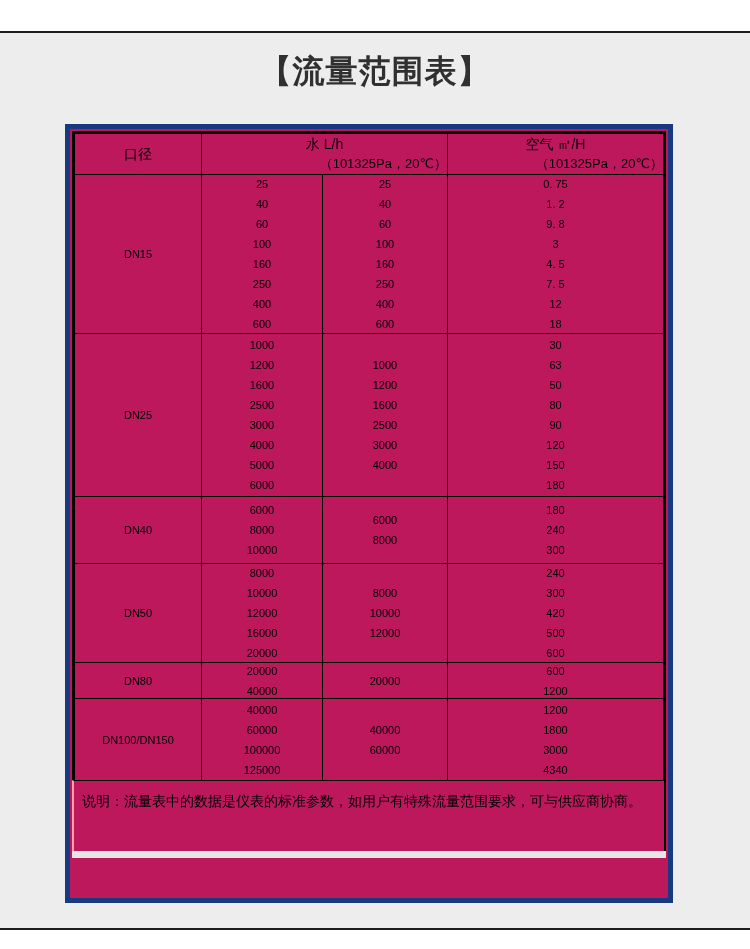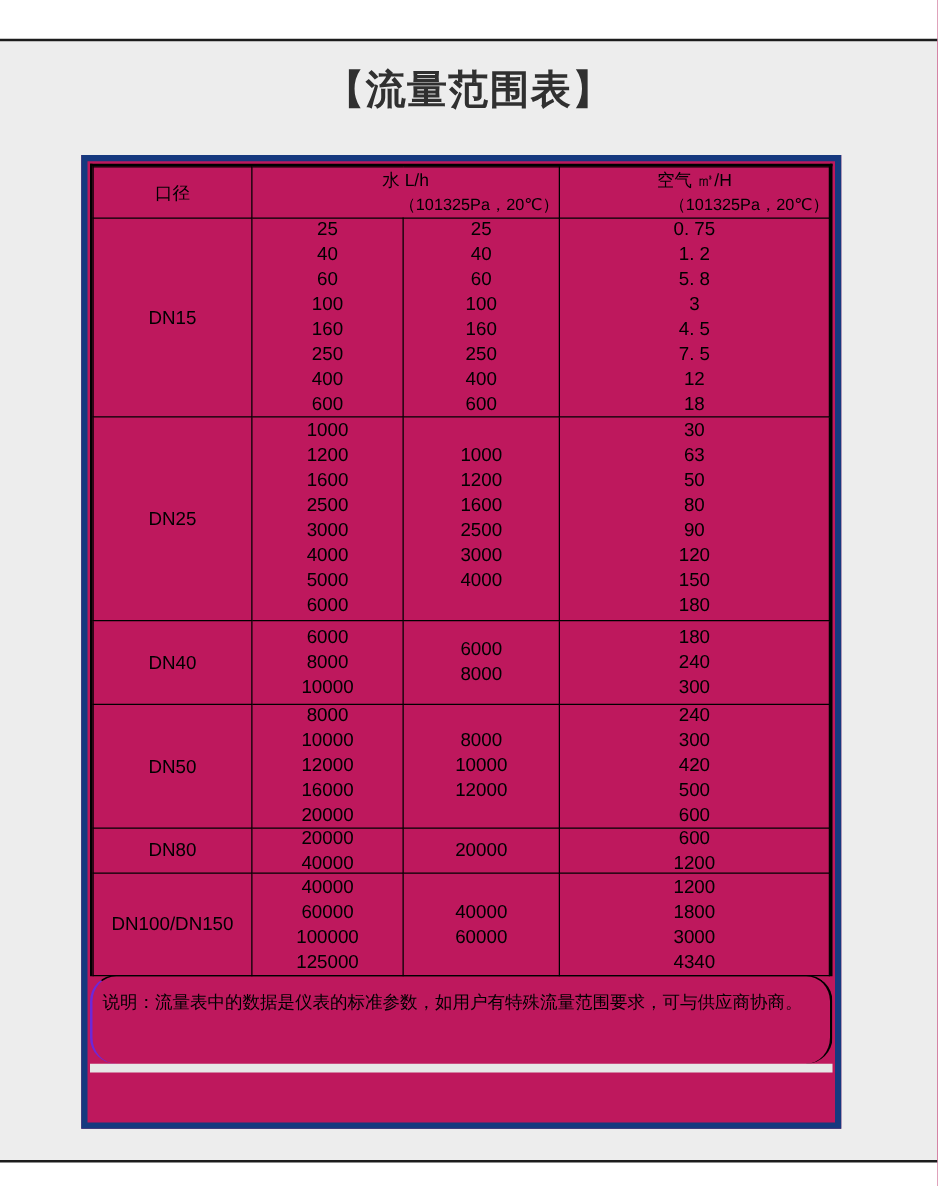--- a/index.html
+++ b/index.html
@@ -37,21 +37,21 @@
     padding:2px 2px 0 2px;
   }
   .black-box{
     border:2px solid #000;border-bottom:none;
   }
   table.flow{
     width:100%;border-collapse:collapse;table-layout:fixed;
   }
   table.flow td{
     border:1px solid #000;text-align:center;vertical-align:middle;
-    padding:0;font-size:15px;color:var(--text-dark);
+    padding:0;font-size:11px;color:var(--text-dark);
   }
   table.flow tr.hr1 td{height:41px;font-size:14px;line-height:19px;}
   table.flow tr.hr2 td{height:23px;font-size:14px;}
   .cond{font-size:13px;text-align:right;}
   td.dn{font-size:13px;}
   .stack{
     display:flex;flex-direction:column;justify-content:center;
     width:100%;
   }
   .stack div{line-height:20px;flex:0 0 auto;}
@@ -61,24 +61,23 @@
   .h98{height:98px;}
   .h35{height:35px;}
   .h81{height:81px;}
   .note{
     border-top:none;
     padding:9px 10px 0 8px;
     font-size:14px;line-height:23px;text-align:left;
     height:71px;
   }
   .note-borders{
-    border-left:2px solid #6d28d9;border-right:2px solid #000;
+    border-left:2px solid #fca5a5;border-right:2px solid #000;
     border-top:1px solid #000;
     margin-top:-1px;
-    border-radius:21px;
   }
   .gray-strip{
     height:7px;background:var(--strip-gray);width:100%;
   }
 </style>
 </head>
 <body>
 
 <div class="top-strip"></div>
 
@@ -129,21 +128,21 @@
                 <div>160</div>
                 <div>250</div>
                 <div>400</div>
                 <div>600</div>
               </div>
             </td>
           <td>
               <div class="stack h158">
                 <div>0. 75</div>
                 <div>1. 2</div>
-                <div>5. 8</div>
+                <div>9. 8</div>
                 <div>3</div>
                 <div>4. 5</div>
                 <div>7. 5</div>
                 <div>12</div>
                 <div>18</div>
               </div>
             </td>
         </tr>
 
         <tr>

